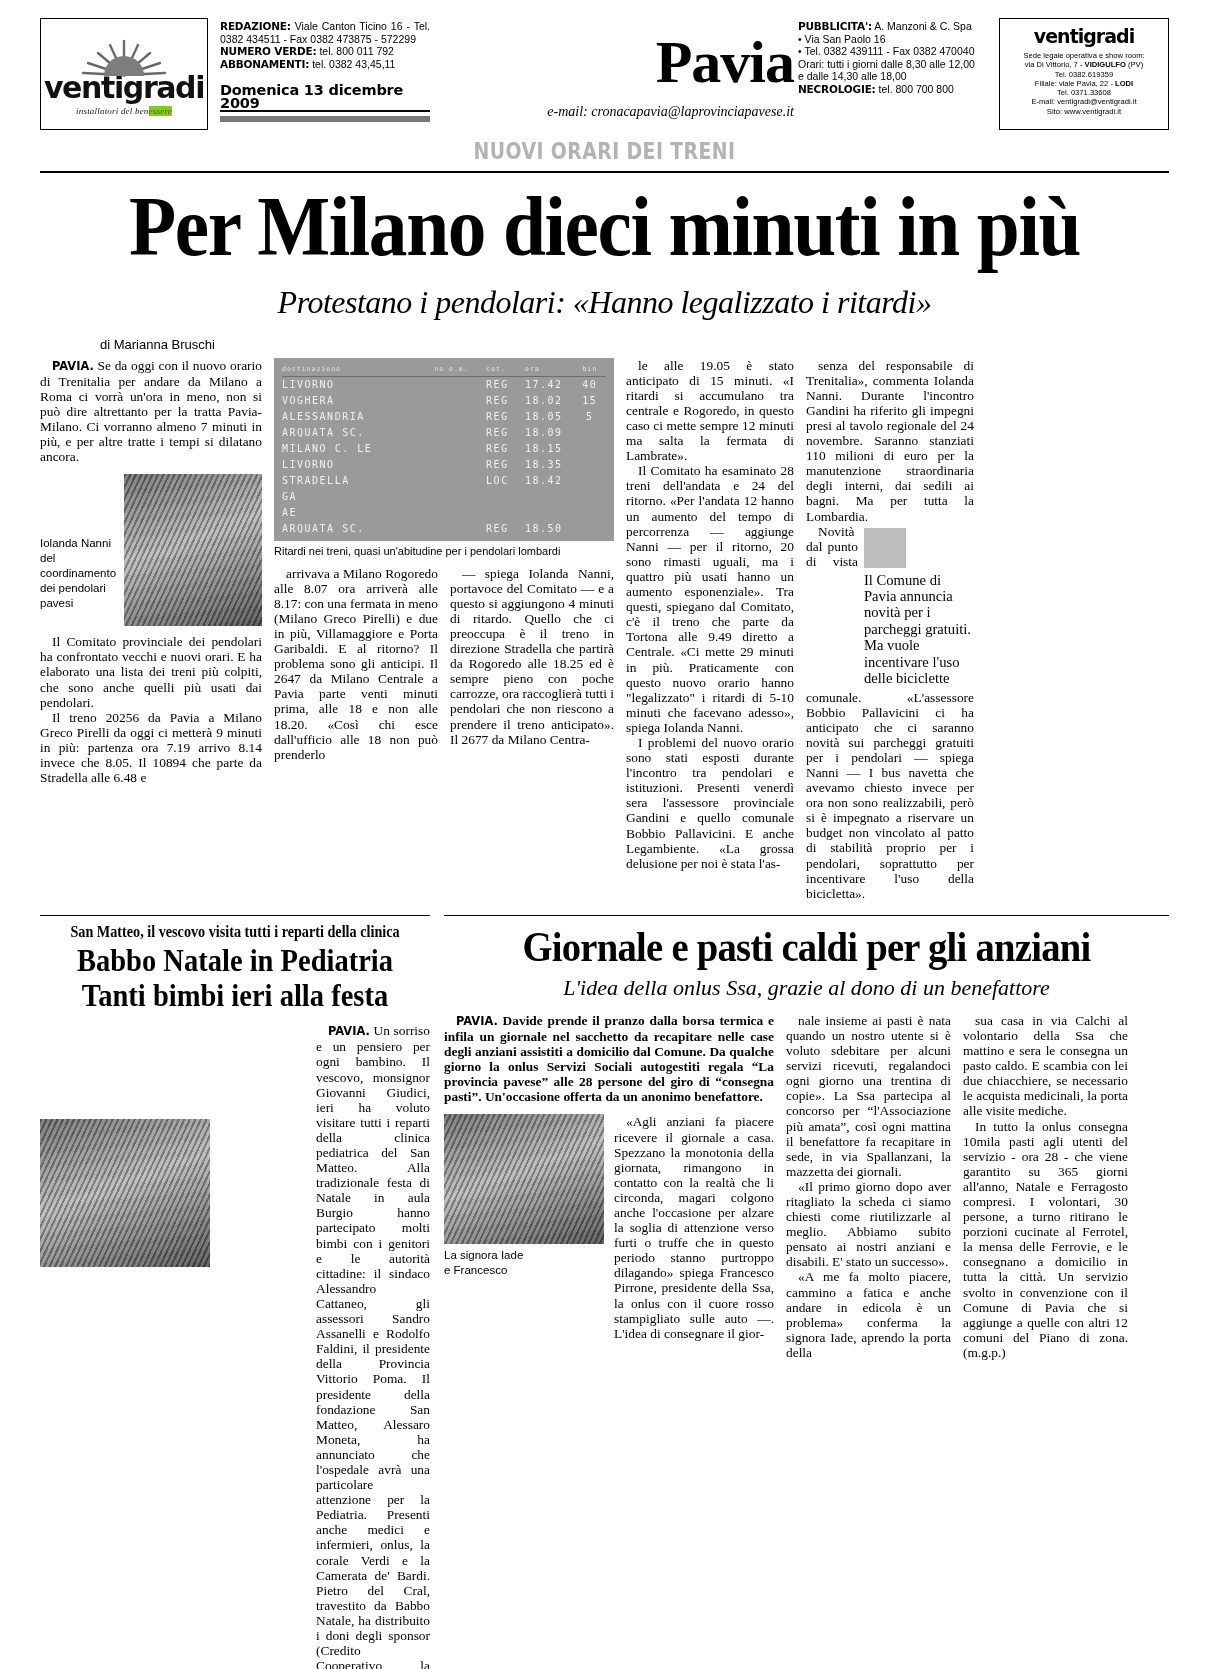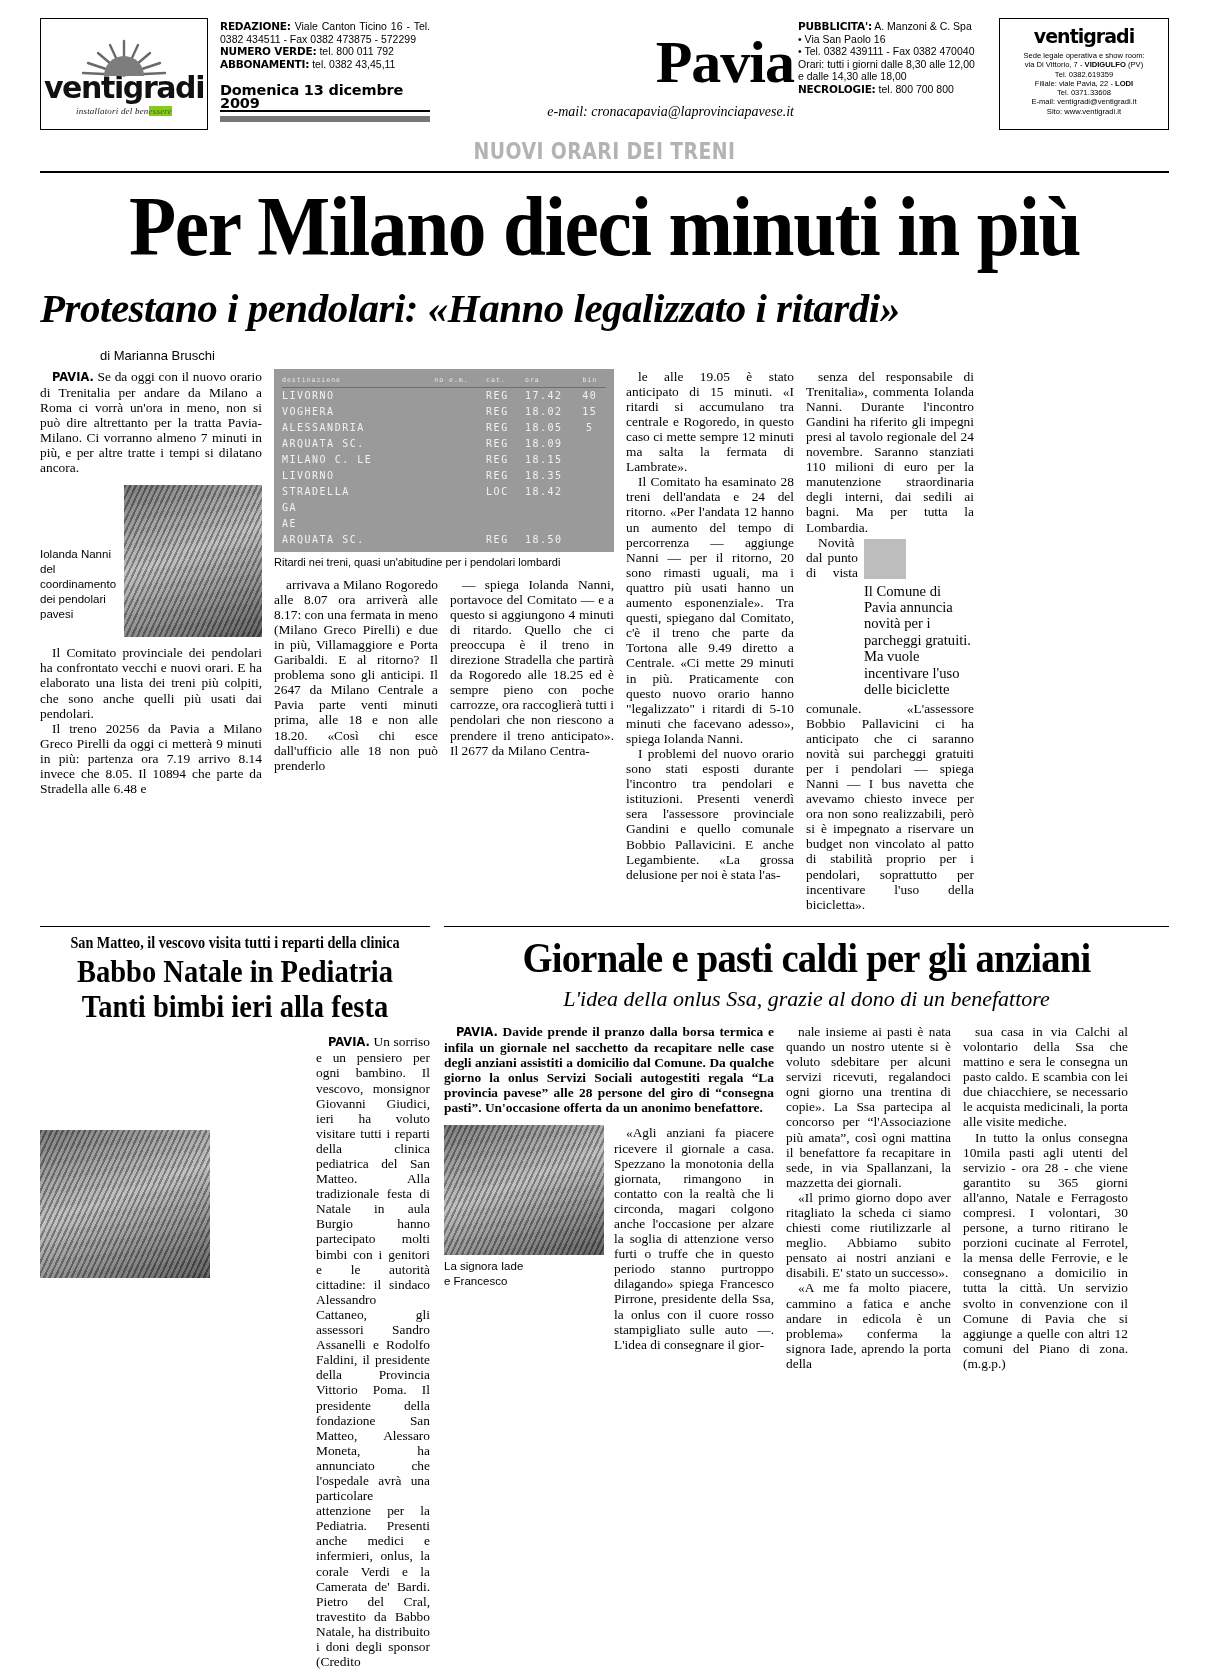--- a/index.html
+++ b/index.html
@@ -73,22 +73,22 @@
   }
   .hr-thick { border-top: 2.5px solid #000; margin-top: 8px; }
 
   
   .main-head {
     text-align:center; font-family:"Liberation Serif", serif; font-weight:700;
     font-size: 84px; line-height: 0.96; letter-spacing: -1.5px; margin-top: 14px;
     transform: scaleX(.92); transform-origin:center;
   }
   .main-sub {
-    text-align:left; font-family:"Liberation Serif", serif; font-style:italic;
-    font-weight:700; font-size: 41px; margin-top: 16px; letter-spacing:-.5px;
+    text-align:center; font-family:"Liberation Serif", serif; font-style:italic;
+    font-weight:400; font-size: 32px; margin-top: 16px; letter-spacing:-.5px;
   }
 
   
   .byline { font-family:"Liberation Sans", sans-serif; font-size: 13px; margin: 16px 0 10px 60px; }
   p.txt {
     font-family:"Liberation Serif", serif; font-size: 13.4px; line-height: 15.1px;
     text-align: justify; margin: 0; text-indent: 12px; hyphens: auto;
   }
   p.txt.first { text-indent: 12px; }
   p.txt b.lead { font-family:"DejaVu Sans", sans-serif; font-weight:700; font-size:11.4px; }

